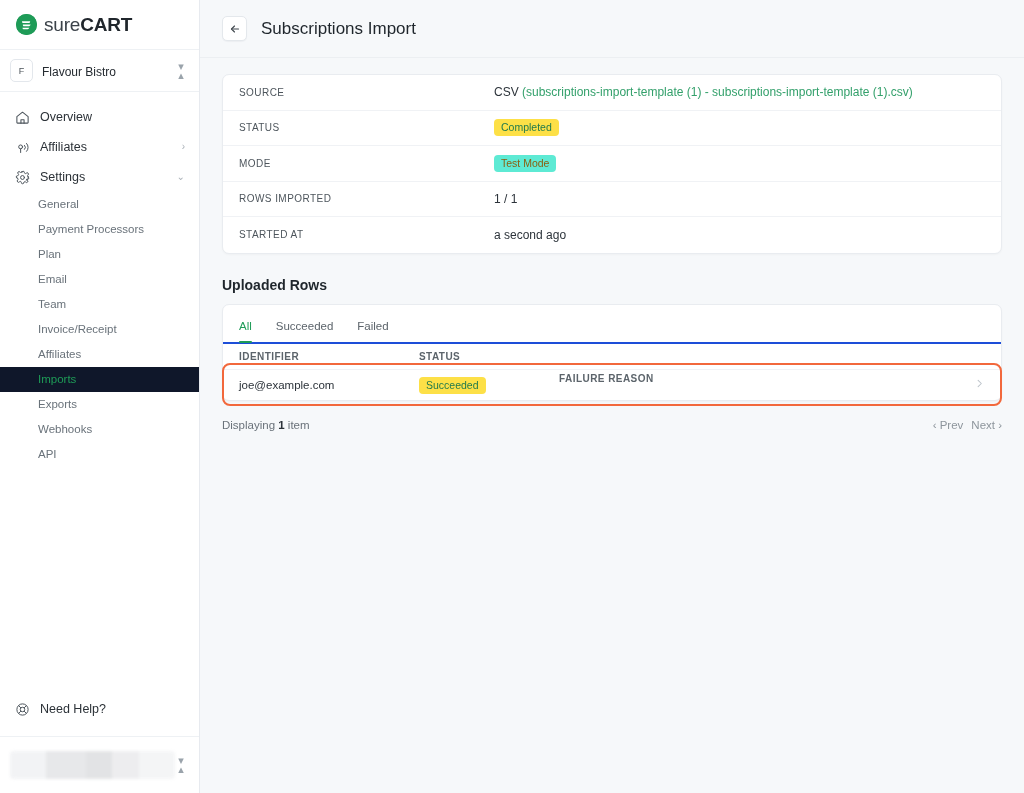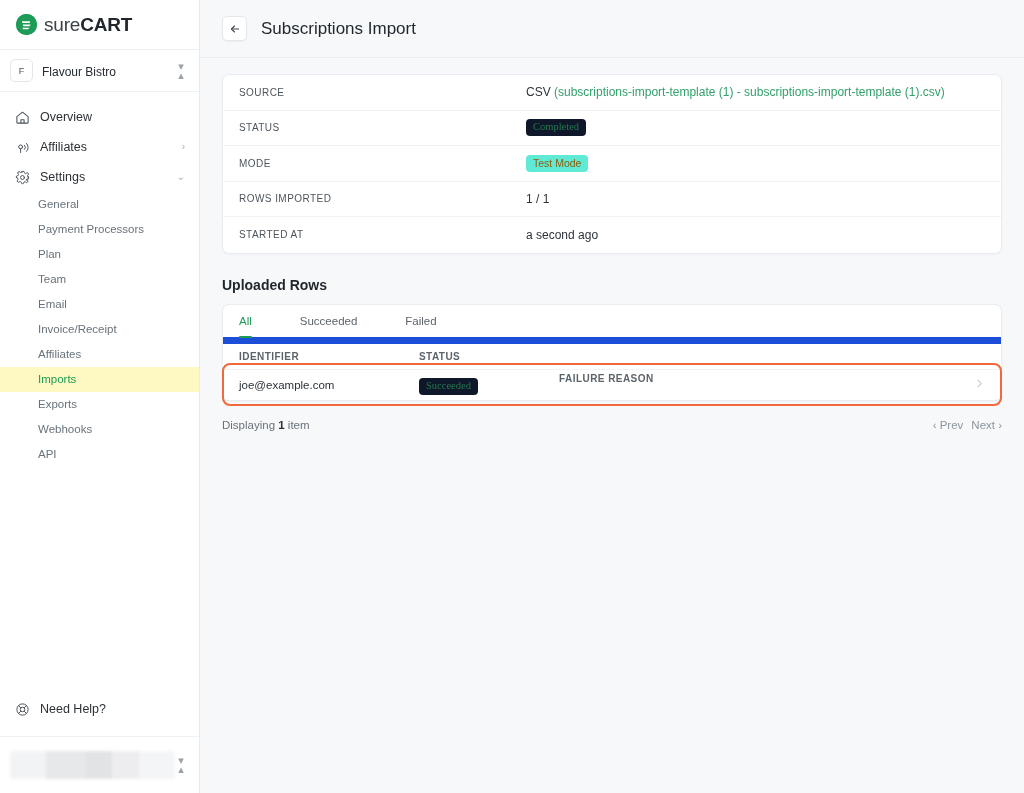--- a/index.html
+++ b/index.html
@@ -69,21 +69,21 @@
   }
   .nav-item .nav-ico { width: 17px; flex: 0 0 17px; margin-right: 9px; display:flex; align-items:center; justify-content:center; color:#4e565d; }
   .nav-item .nav-label { flex: 1 1 auto; }
   .nav-item .nav-caret { color: #aab1b8; font-size: 10px; line-height: 10px; }
 
   .sub-item {
     display: block; height: 25px; line-height: 25px;
     padding-left: 38px; font-size: 11.5px; color: #69727a;
     cursor: pointer;
   }
-  .sub-item.active { color: #1e9b57; background: #fef9c3; }
+  .sub-item.active { color: #1e9b57; background: #0f172a; }
 
   .help-row {
     display: flex; align-items: center;
     height: 30px; padding: 0 14px; font-size: 12.5px; color: #2b3137;
     cursor: pointer; margin-bottom: 12px;
   }
   .help-row .nav-ico { width: 17px; flex: 0 0 17px; margin-right: 9px; display:flex; align-items:center; justify-content:center; color:#4e565d; }
   .sidebar-footer {
     border-top: 1px solid #eef1f4;
     height: 57px; display: flex; align-items: center;
@@ -114,40 +114,39 @@
   .content { padding: 16px 22px 0 22px; }
 
   .card {
     background: #fff; border: 1px solid #e9ecf0; border-radius: 7px;
     box-shadow: 0 1px 2px rgba(16,24,40,.03);
   }
   .detail-row {
     display: flex; align-items: center;
     height: 35.5px; padding: 0 16px;
     border-bottom: 1px solid #f0f2f5;
-    gap: 32px;
   }
   .detail-row:last-child { border-bottom: none; }
   .detail-label {
     flex: 0 0 255px; font-size: 10px; letter-spacing: .45px;
     color: #4d555c; text-transform: uppercase; font-weight: 500;
   }
   .detail-value { font-size: 12px; color: #2c333a; }
   .link-green { color: #33a06b; }
 
   .badge {
     display: inline-block; padding: 2px 7px 3px 7px; border-radius: 4px;
     font-size: 10.5px; line-height: 12px;
   }
-  .badge-green { background: #0f172a; color: #227a4c; font-family: Liberation Serif, serif; }
+  .badge-green { background: #fde047; color: #227a4c; }
   .badge-yellow { background: #5eead4; color: #8a6012; }
 
   .section-title { margin: 23px 0 11px 0; font-size: 14px; color: #1f262c; }
 
-  .tabs { display: flex; align-items: flex-end; height: 39px; padding: 0 16px; border-bottom: 7px solid #1d4ed8; gap: 24px; }
+  .tabs { display: flex; align-items: flex-end; height: 39px; padding: 0 16px; border-bottom: 2px solid #1d4ed8; }
   .tab {
     font-size: 11.5px; color: #5c646b; cursor: pointer;
     padding: 0 0 9px 0; margin-right: 24px; position: relative; line-height: 13px;
   }
   .tab.active { color: #1e9b57; }
   .tab.active::after {
     content: ""; position: absolute; left: 0; right: 0; bottom: -1px;
     height: 2px; background: #1e9b57; border-radius: 2px;
   }
 
@@ -240,22 +239,22 @@
           </svg>
         </span>
         <span class="nav-label">Settings</span>
         <span class="nav-caret">⌄</span>
       </div>
 
       <div>
         <span class="sub-item">General</span>
         <span class="sub-item">Payment Processors</span>
         <span class="sub-item">Plan</span>
+        <span class="sub-item">Email</span>
         <span class="sub-item">Team</span>
-        <span class="sub-item">Email</span>
         <span class="sub-item">Invoice/Receipt</span>
         <span class="sub-item">Affiliates</span>
         <span class="sub-item active">Imports</span>
         <span class="sub-item">Exports</span>
         <span class="sub-item">Webhooks</span>
         <span class="sub-item">API</span>
       </div>
     </nav>
 
     <div class="help-row">

